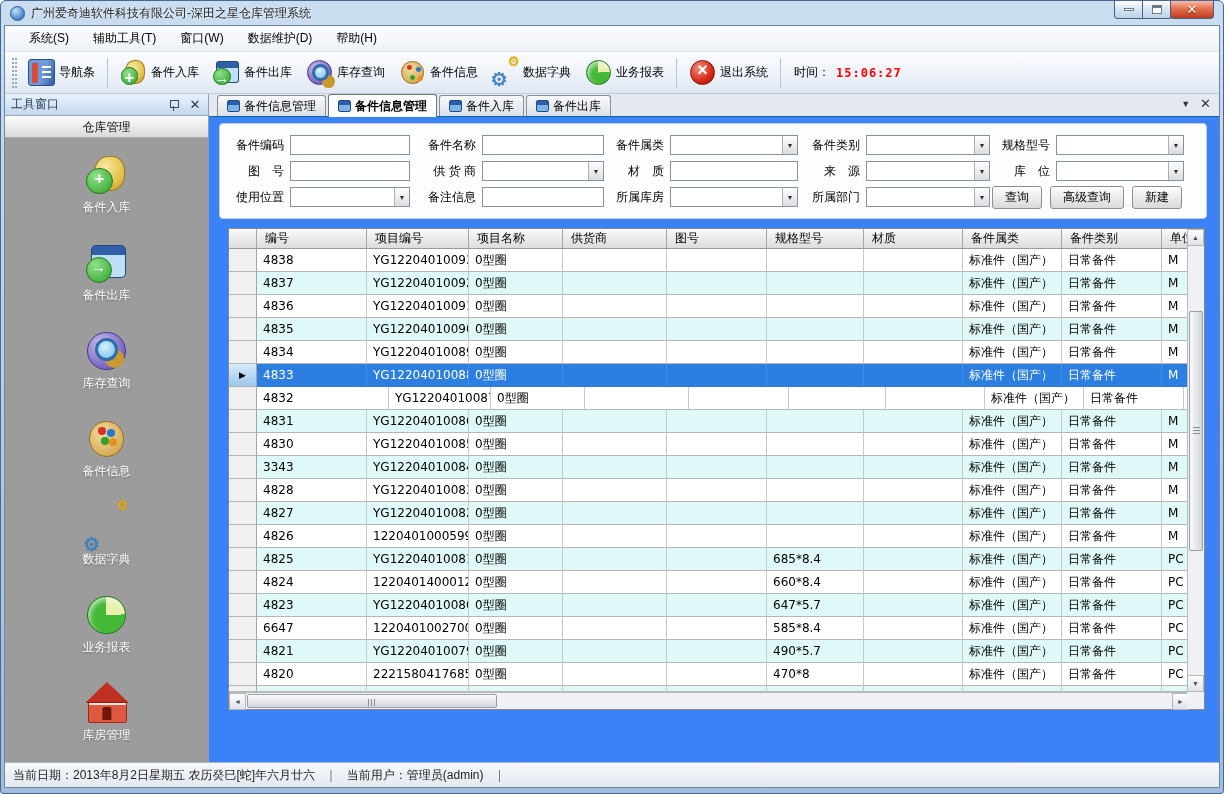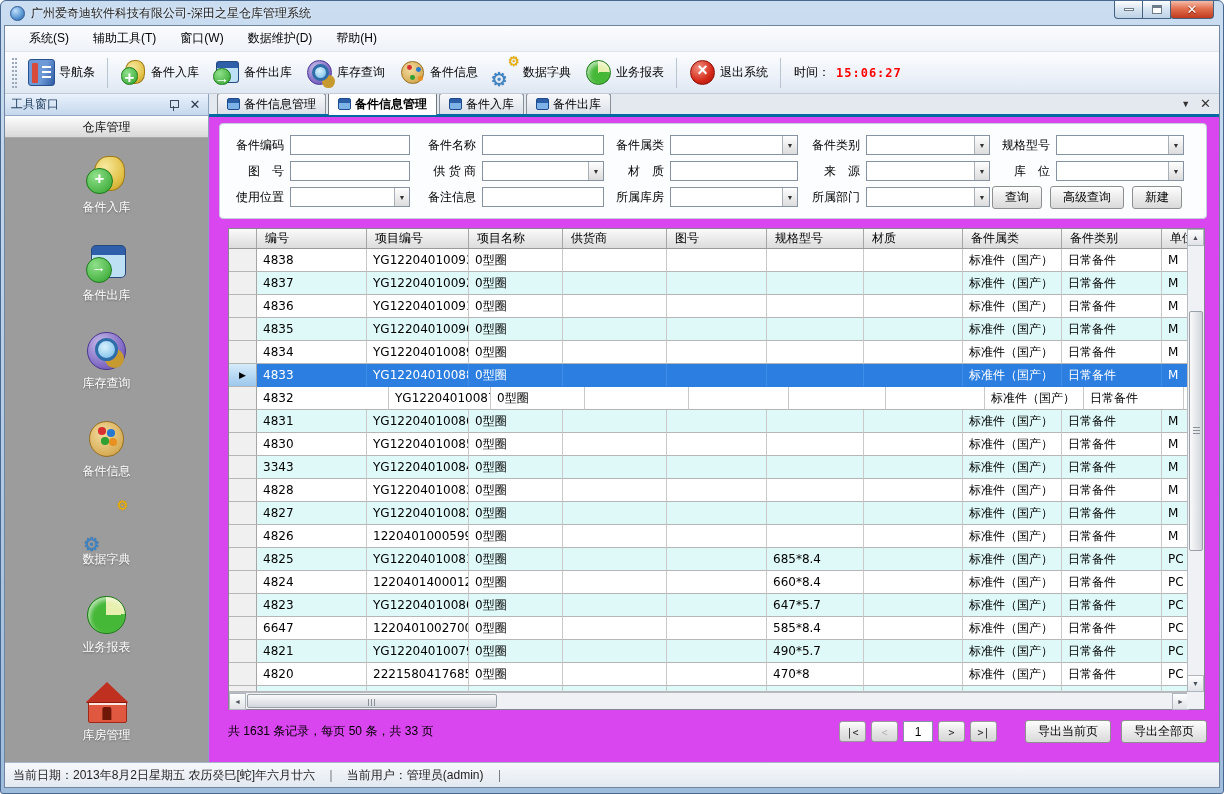--- a/index.html
+++ b/index.html
@@ -78,29 +78,29 @@
   .pin-icon::before{content:"";position:absolute;left:2px;top:1px;width:7px;height:6px;border:1px solid #3A4A5C;background:#D8E4F0;}
   .pin-icon::after{content:"";position:absolute;left:5px;top:7px;width:1px;height:5px;background:#3A4A5C;}
   .side-close{width:14px;text-align:center;color:#2A3A4C;font-size:13px;line-height:14px;}
   .side-title{height:22px;background:linear-gradient(#FDFDFD,#D9D9D9);border-bottom:1px solid #A8A8A8;text-align:center;line-height:22px;color:#111;}
   .side-body{flex:1;overflow:hidden;padding-top:16px;}
   .side-item{display:flex;flex-direction:column;align-items:center;margin-bottom:26px;cursor:default;}
   .side-item-label{color:#fff;margin-top:3px;text-shadow:0 1px 2px rgba(0,0,0,.35);}
 
   
   .content{flex:1;display:flex;flex-direction:column;overflow:hidden;}
-  .tabstrip{height:23px;background:#E4E9F0;border-bottom:3px solid #0369a1;display:flex;padding-left:8px;position:relative;}
+  .tabstrip{height:23px;background:#E4E9F0;border-bottom:1px solid #0369a1;display:flex;padding-left:8px;position:relative;}
   .tab{display:flex;align-items:center;height:21px;padding:0 9px;margin-right:2px;border:1px solid #8A9098;border-bottom:none;border-radius:3px 3px 0 0;background:linear-gradient(#F8F9FB,#DCE1E8);cursor:default;}
   .tab.active{background:#FFFFFF;font-weight:bold;height:23px;margin-bottom:-1px;border-color:#70767E;}
   .tab-ic{width:13px;height:12px;border:1px solid #1E4A8C;border-radius:2px;background:linear-gradient(#2C5FA8 0 4px,#7EB3E8 4px);margin-right:4px;flex:none;}
   .tabstrip-tools{position:absolute;right:8px;top:3px;display:flex;align-items:center;gap:10px;color:#333;}
   .chevron-down-icon{font-size:9px;}
   .tabstrip-close{font-size:13px;line-height:13px;}
 
-  .page{flex:1;background:#d946ef;overflow:hidden;position:relative;}
+  .page{flex:1;background:#3b82f6;overflow:hidden;position:relative;}
 
   
   .search-panel{margin:6px 12px 9px 10px;background:#FCFDFE;border:1px solid #C4CEDA;border-radius:4px;padding:8px 6px 8px 2px;}
   .form-grid{display:grid;grid-template-columns:68px 120px 72px 122px 66px 128px 68px 124px 66px 128px;grid-auto-rows:26px;align-items:center;row-gap:0;}
   .f-label{text-align:right;padding-right:6px;white-space:nowrap;}
   .f-ctrl{position:relative;height:20px;}
   .f-input,.f-select{width:100%;height:20px;border:1px solid #8593A3;background:#fff;font:inherit;padding:0 3px;}
   .f-select{padding-right:16px;}
   .dd-btn{position:absolute;right:1px;top:1px;width:15px;height:18px;background:linear-gradient(#FEFEFE,#DCDCDC);border-left:1px solid #A8B0BA;display:flex;align-items:center;justify-content:center;font-size:7px;color:#333;}
   .btn-cell{grid-column:9 / span 2;display:flex;gap:8px;justify-content:flex-end;padding-right:2px;}
@@ -614,34 +614,20 @@
             <div class="hscroll" style="width:960px;">
               <div class="sc-btn">◄</div>
               <div class="h-track">
                 <div class="h-thumb"></div>
               </div>
               <div class="sc-btn">►</div>
             </div>
             <div class="corner"></div>
           </div>
 
-          <div class="pagebar">
-            <span class="page-summary">共 1631 条记录，每页 50 条，共 33 页</span>
-            <div class="pager">
-              <button class="pg-btn">|&lt;</button>
-              <button class="pg-btn disabled">&lt;</button>
-              <input class="pg-input" value="1" style="">
-              <button class="pg-btn">&gt;</button>
-              <button class="pg-btn">&gt;|</button>
-            </div>
-            <div class="export-btns">
-              <button class="btn">导出当前页</button>
-              <button class="btn">导出全部页</button>
-            </div>
-          </div>
         </div>
       </div>
     </div>
 
     <div class="statusbar">
       <span>当前日期：2013年8月2日星期五 农历癸巳[蛇]年六月廿六</span>
       <span class="status-sep">｜</span>
       <span>当前用户：管理员(admin)</span>
       <span class="status-sep">｜</span>
     </div>

